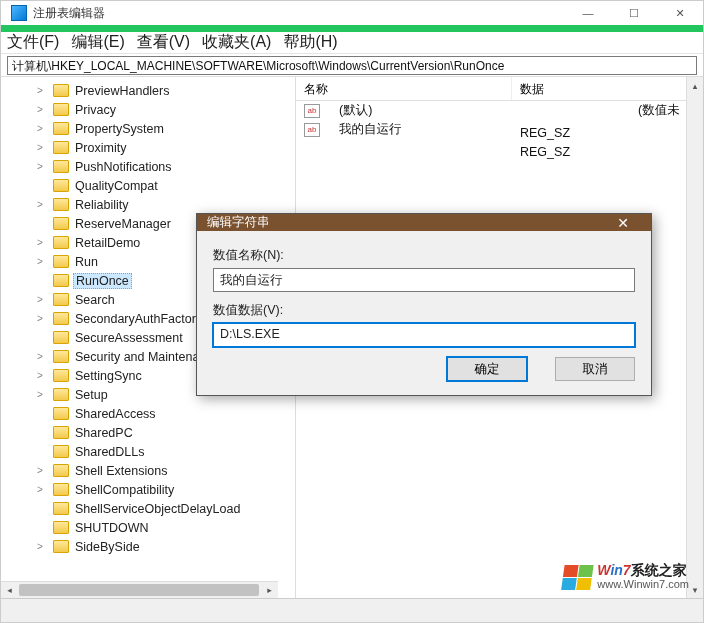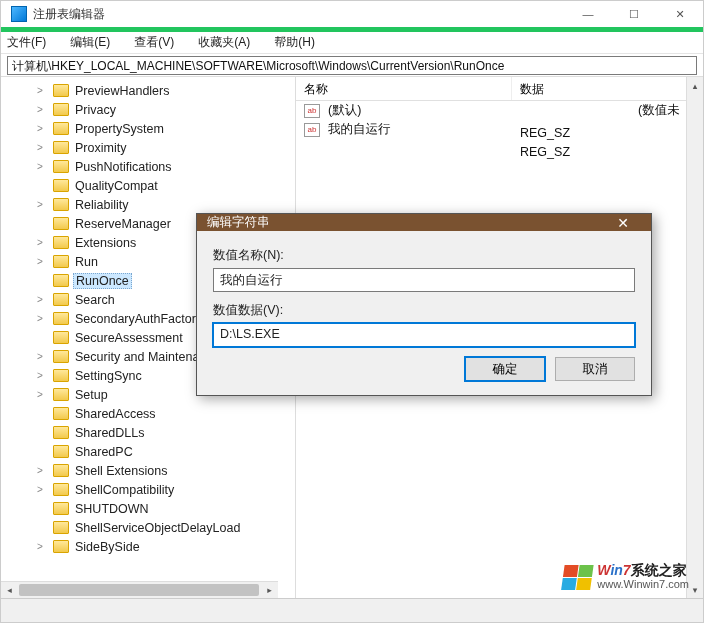--- a/index.html
+++ b/index.html
@@ -1,37 +1,37 @@
 <!DOCTYPE html>
 <html><head>
 <meta charset="utf-8">
 <style>
   * { box-sizing: border-box; margin: 0; padding: 0; font-family: "Microsoft YaHei", "Segoe UI", sans-serif; }
   body { width: 704px; height: 623px; background: #fff; position: relative; overflow: hidden; border:1px solid #ccc; }
-  .titlebar { height: 31px; display: flex; align-items: center; background: #fff; border-bottom: 5px solid #22c55e; }
+  .titlebar { height: 31px; display: flex; align-items: center; background: #fff; border-bottom: 7px solid #22c55e; }
   .titlebar .app-icon { width: 16px; height: 16px; margin: 0 6px 0 10px; background: linear-gradient(135deg,#4db8ff,#0078d7); border:1px solid #0064b0;}
   .titlebar .title { font-size: 12px; color: #333; flex: 1; }
   .winbtns { display: flex; height: 100%; }
   .winbtns div { width: 46px; display: flex; align-items: center; justify-content: center; font-size: 11px; color:#555; }
-  .menubar { height: 22px; display: flex; align-items: center; padding: 0 6px; font-size: 12px; color:#222; gap: 24px; border-bottom:1px solid #e5e5e5;}
+  .menubar { height: 22px; display: flex; align-items: center; padding: 0 6px; font-size: 16px; color:#222; gap: 12px; border-bottom:1px solid #e5e5e5;}
   .addressbar { height: 22px; padding: 2px 6px; }
   .addressbar .addr { border:1px solid #7a7a7a; height:19px; font-size:12px; padding:1px 4px; color:#111; background:#fff;}
   .workspace { display:flex; height:calc(100% - 31px - 22px - 22px - 24px); border-top:1px solid #ddd;}
   .tree-pane { width: 295px; border-right:1px solid #ddd; overflow:hidden; position:relative; background:#fff;}
   .tree { font-size:12.5px; color:#222; padding:4px 0 4px 0; overflow-y:auto; overflow-x:hidden; height:100%; }
   .tree-row { display:flex; align-items:center; height:19px; white-space:nowrap; padding-left: 34px;}
   .tree-row .folder { width:16px; height:13px; background:linear-gradient(#ffe89a,#f2c94c); border:1px solid #d9a400; border-radius:1px; margin-right:4px; flex-shrink:0;}
   .tree-row.selected .label{ background:#cce8ff; border:1px dotted #7aa7d0; padding:0 2px;}
   .tree-row .label{ padding:0 2px;}
   .list-pane { flex:1; background:#fff; position:relative; overflow:hidden;}
   .list-header{ height:24px; display:flex; border-bottom:1px solid #e0e0e0; font-size:12px; color:#000000;}
   .list-header div{ padding:4px 8px; border-right:1px solid #eee;}
   .list-rows{ font-size:12.5px; color:#111;}
   .list-row{ display:flex; align-items:center; height:19px;}
-  .list-row .cell-name{ width:216px; padding-left:8px; display:flex; align-items:center; gap:8px;}
+  .list-row .cell-name{ width:216px; padding-left:8px; display:flex; align-items:center; gap:19px;}
   .list-row .cell-type{ width:118px; padding-left:8px;margin-top:44px;}
   .list-row .cell-data{ flex:1; padding-left:8px;}
   .val-icon{ width:16px; height:14px; border:1px solid #999; background:#fff; font-size:8px; color:#c33; display:inline-flex; align-items:center; justify-content:center; flex-shrink:0;}
   .bottom-bar{ position:absolute; left:0; bottom:0; right:0; height:24px; background:#f0f0f0; border-top:1px solid #ccc;}
   .scroll-v{ position:absolute; right:0; top:0; bottom:0; width:17px; background:#f0f0f0; border-left:1px solid #ddd;}
   .scroll-v .arrow{ position:absolute; left:0; right:0; height:17px; display:flex; align-items:center; justify-content:center; font-size:9px; color:#555;}
   .scroll-v .arrow.top{ top:0;} .scroll-v .arrow.bot{ bottom:0;}
   .scroll-h{ position:absolute; left:0; right:17px; bottom:0; height:17px; background:#f0f0f0; border-top:1px solid #ddd;}
   .scroll-h .arrow{ position:absolute; top:0; bottom:0; width:17px; display:flex; align-items:center; justify-content:center; font-size:9px; color:#555;}
   .scroll-h .arrow.l{left:0;} .scroll-h .arrow.r{right:0;}
@@ -39,21 +39,21 @@
 
   
   .dialog{ position:absolute; left:195px; top:212px; width:456px; border:1px solid #555; box-shadow:3px 3px 12px rgba(0,0,0,.35); background:#f0f0f0;}
   .dlg-title{ height:17px; background:#7a5230; color:#fff; display:flex; align-items:center; padding:0 10px; font-size:12.5px;}
   .dlg-title .x{ margin-left:auto; width:36px; height:26px; display:flex; align-items:center; justify-content:center; font-size:14px; color:#fff;}
   .dlg-body{ padding:12px 16px 14px 16px; font-size:12.5px; color:#222;}
   .dlg-body label{ display:block; margin:4px 0 4px 0;}
   .dlg-body .field{ width:100%; border:1px solid #7a7a7a; background:#fff; padding:3px 6px; font-size:12.5px; height:24px; margin-bottom:10px;}
   .dlg-body .field.readonly{ background:#fff; color:#222;}
   .dlg-body .field.focus{ border:1px solid #0078d7; outline:1px solid #0078d7;}
-  .dlg-btns{ display:flex; justify-content:flex-end; gap:10px; margin-top:4px;}
+  .dlg-btns{ display:flex; justify-content:flex-end; gap:28px; margin-top:4px;}
   .dlg-btns button{ width:80px; height:24px; font-size:12.5px; background:#e1e1e1; border:1px solid #adadad;}
   .dlg-btns button:first-child{ border:1px solid #0078d7; outline:1px solid #0078d7;}
 
   
   .watermark{ position:absolute; right:14px; bottom:32px; display:flex; align-items:center; gap:6px; font-size:14px;}
   .watermark .logo{ display:flex;}
   .watermark .logo span{ width:14px; height:12px; margin:1px;}
   .l1{background:#e34c26;} .l2{background:#6cc24a;} .l3{background:#29abe2;} .l4{background:#f0c000;}
   .watermark .txt{ display:flex; flex-direction:column; line-height:1.1;}
   .watermark .t1 .w{color:#c33;font-weight:bold;font-style:italic;}
@@ -126,21 +126,21 @@
           <span class="label">Reliability</span>
         </div>
         <div class="tree-row">
           <span style="width:16px;display:inline-block;color:#888;font-size:10px;margin-left:2px"></span>
           <span class="folder"></span>
           <span class="label">ReserveManager</span>
         </div>
         <div class="tree-row">
           <span style="width:16px;display:inline-block;color:#888;font-size:10px;margin-left:2px">&gt;</span>
           <span class="folder"></span>
-          <span class="label">Extensions</span>
+          <span class="label">RetailDemo</span>
         </div>
         <div class="tree-row">
           <span style="width:16px;display:inline-block;color:#888;font-size:10px;margin-left:2px">&gt;</span>
           <span class="folder"></span>
           <span class="label">Run</span>
         </div>
         <div class="tree-row selected">
           <span style="width:16px;display:inline-block;color:#888;font-size:10px;margin-left:2px"></span>
           <span class="folder"></span>
           <span class="label">RunOnce</span>
@@ -176,46 +176,46 @@
           <span class="label">Setup</span>
         </div>
         <div class="tree-row">
           <span style="width:16px;display:inline-block;color:#888;font-size:10px;margin-left:2px"></span>
           <span class="folder"></span>
           <span class="label">SharedAccess</span>
         </div>
         <div class="tree-row">
           <span style="width:16px;display:inline-block;color:#888;font-size:10px;margin-left:2px"></span>
           <span class="folder"></span>
+          <span class="label">SharedPC</span>
+        </div>
+        <div class="tree-row">
+          <span style="width:16px;display:inline-block;color:#888;font-size:10px;margin-left:2px"></span>
+          <span class="folder"></span>
           <span class="label">SharedDLLs</span>
         </div>
         <div class="tree-row">
-          <span style="width:16px;display:inline-block;color:#888;font-size:10px;margin-left:2px"></span>
-          <span class="folder"></span>
-          <span class="label">SharedPC</span>
-        </div>
-        <div class="tree-row">
           <span style="width:16px;display:inline-block;color:#888;font-size:10px;margin-left:2px">&gt;</span>
           <span class="folder"></span>
           <span class="label">Shell Extensions</span>
         </div>
         <div class="tree-row">
           <span style="width:16px;display:inline-block;color:#888;font-size:10px;margin-left:2px">&gt;</span>
           <span class="folder"></span>
           <span class="label">ShellCompatibility</span>
         </div>
         <div class="tree-row">
           <span style="width:16px;display:inline-block;color:#888;font-size:10px;margin-left:2px"></span>
           <span class="folder"></span>
+          <span class="label">ShellServiceObjectDelayLoad</span>
+        </div>
+        <div class="tree-row">
+          <span style="width:16px;display:inline-block;color:#888;font-size:10px;margin-left:2px"></span>
+          <span class="folder"></span>
           <span class="label">SHUTDOWN</span>
-        </div>
-        <div class="tree-row">
-          <span style="width:16px;display:inline-block;color:#888;font-size:10px;margin-left:2px"></span>
-          <span class="folder"></span>
-          <span class="label">ShellServiceObjectDelayLoad</span>
         </div>
         <div class="tree-row">
           <span style="width:16px;display:inline-block;color:#888;font-size:10px;margin-left:2px">&gt;</span>
           <span class="folder"></span>
           <span class="label">SideBySide</span>
         </div>
       </div>
     <div class="scroll-h">
       <div class="arrow l">◂</div>
       <div class="thumb"></div>

